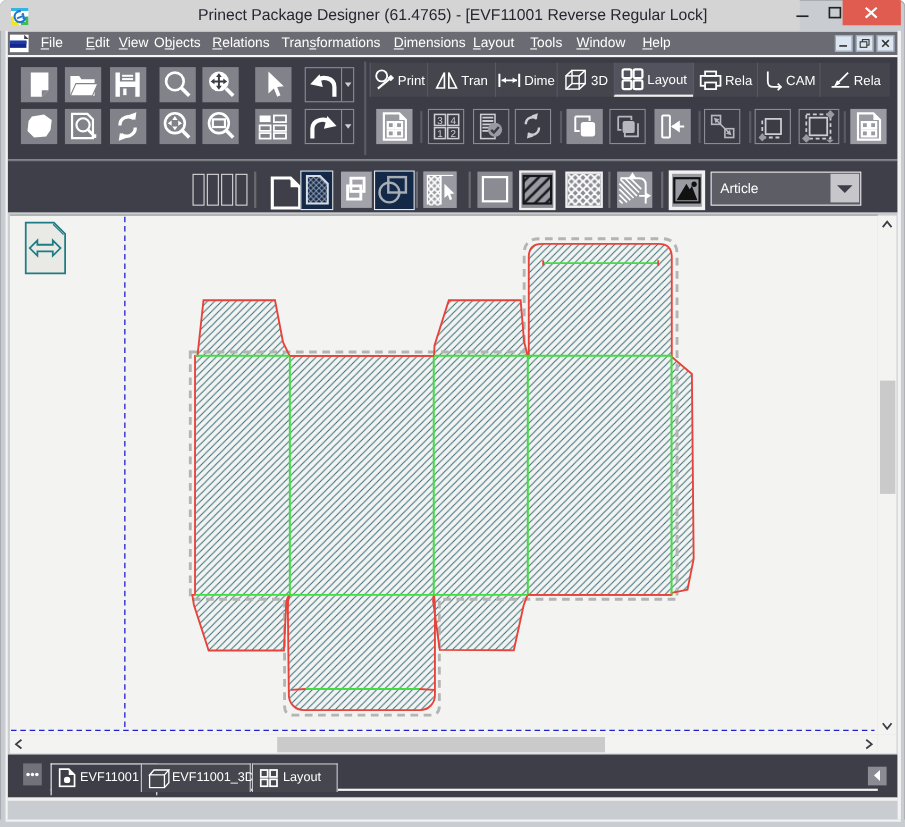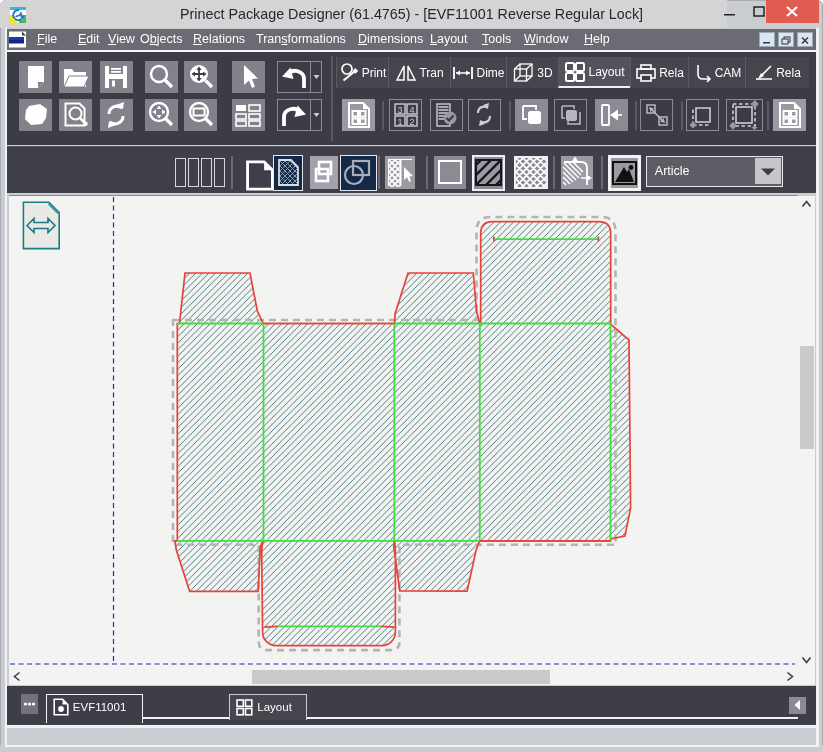--- a/index.html
+++ b/index.html
@@ -588,20 +588,26 @@
         </svg></div>
     <div style="position:absolute;left:38.8px;top:7.5px;width:752.4px;height:25px;border-bottom:2px solid #f2f2f2"></div>
     <div class="btab" style="left:38.8px;width:97px;border:1.5px solid #f2f2f2;border-bottom:none;background:#3e3e48;height:29px">
       <svg style="position:absolute;left:6px;top:3.5px" width="16" height="18" viewBox="0 0 16 18">
           <path d="M1.2 1.2 H9.5 L14.8 6.5 V16.8 H1.2 Z" fill="none" stroke="#fff" stroke-width="1.6"></path>
           <path d="M9.5 1.2 L14.8 6.5 H9.5 Z" fill="#fff"></path>
           <circle cx="8" cy="11" r="2.9" fill="#fff"></circle>
         </svg>
       <span style="position:absolute;left:26px">EVF11001</span>
     </div>
+    <div class="btab" style="left:121.3px;width:100px;border:1px solid #c9c9cf;border-bottom:none;background:#46464f;height:26.5px">
+      <svg style="position:absolute;left:5px;top:4px" width="21" height="18" viewBox="0 0 21 18">
+          <path d="M6 1 L19.5 1 L15.5 5.5 L2 5.5 Z M2 5.5 V17 H15.5 V5.5 M15.5 17 L19.5 12.5 V1" fill="none" stroke="#fff" stroke-width="1.2"></path>
+        </svg>
+        <span style="position:absolute;left:27px">EVF11001_3D</span>
+    </div>
     <div class="btab" style="left:222.3px;width:78px;border:1px solid #c9c9cf;border-bottom:none;background:#46464f;height:26.5px">
       <svg style="position:absolute;left:6px;top:4px" width="17" height="17" viewBox="0 0 17 17">
           <g fill="none" stroke="#fff" stroke-width="1.6">
             <rect x="1" y="1" width="6.3" height="6.3"></rect>
             <rect x="9.5" y="1" width="6.3" height="6.3"></rect>
             <rect x="1" y="9.5" width="6.3" height="6.3"></rect>
             <rect x="9.5" y="9.5" width="6.3" height="6.3"></rect>
           </g>
         </svg>
         <span style="position:absolute;left:27px">Layout</span>

